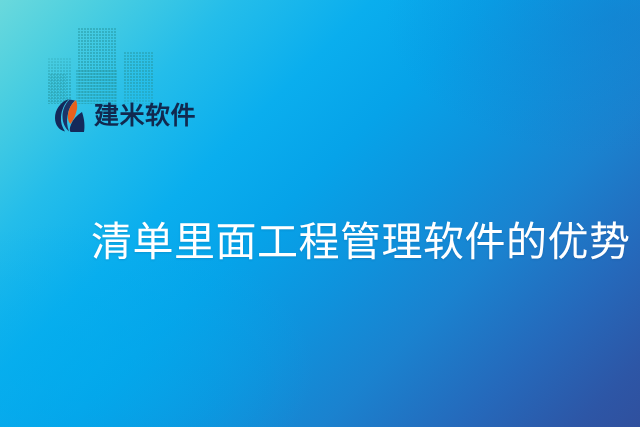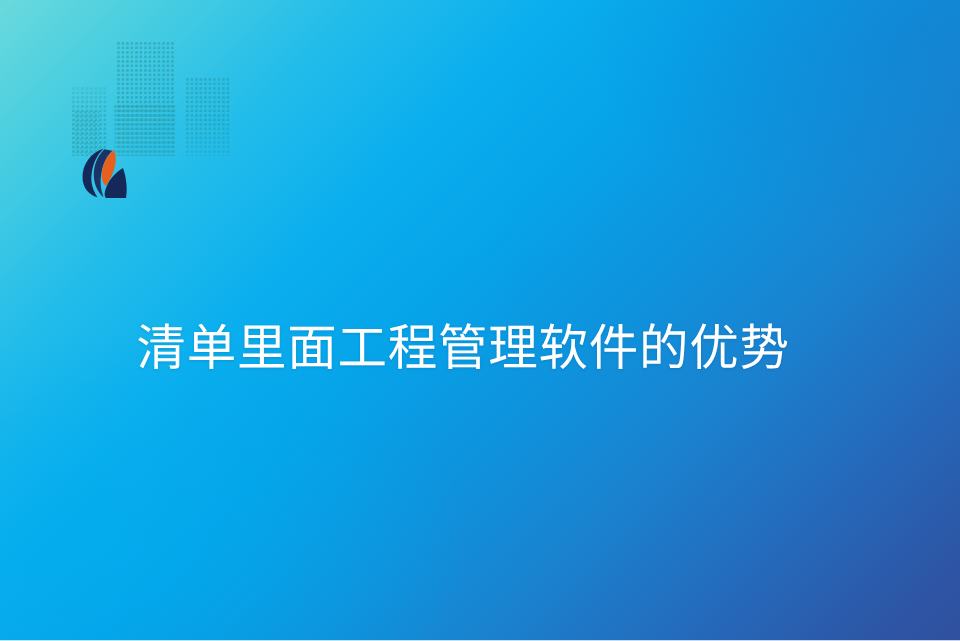--- a/index.html
+++ b/index.html
@@ -98,21 +98,21 @@
   }
 
   
   .headline {
     position: absolute;
     left: 91px;
     top: 190px;
     z-index: 3;
     color: #ffffff;
     font-family: "DejaVu Serif", "Liberation Serif", serif;
-    font-size: 33px;
+    font-size: 41px;
     font-weight: 400;
     line-height: 1.22;
     letter-spacing: 0.5px;
     white-space: nowrap;
     text-shadow: 0 1px 2px rgba(10,60,110,0.18);
   }
 </style>
 </head>
 <body>
 
@@ -130,17 +130,18 @@
     <svg class="brand-mark" viewBox="0 0 66 68" aria-hidden="true">
 
       <path d="M30 2 C12 8 2 24 2 40 C2 54 10 64 22 67 C16 58 13 48 14 38 C15 24 21 11 30 2 Z" fill="#14295A"></path>
 
       <path d="M31 3 C22 12 17 24 17 37 C17 49 22 60 30 67 C26 56 25 46 27 36 C29 23 34 12 42 5 Z" fill="#1B3468"></path>
 
       <path d="M44 4 C35 11 29 22 28 34 C27 42 29 48 33 52 C39 44 44 33 46 22 C47 15 46 9 44 4 Z" fill="#E8601C"></path>
 
       <path d="M56 28 C46 34 38 43 34 53 C31 60 31 65 33 68 L60 68 C62 58 61 42 56 28 Z" fill="#14295A"></path>
     </svg>
+    <span class="brand-name">建米软件</span>
   </div>
 
   <h1 class="headline">清单里面工程管理软件的优势</h1>
 
 </div>
 
 </body></html>

